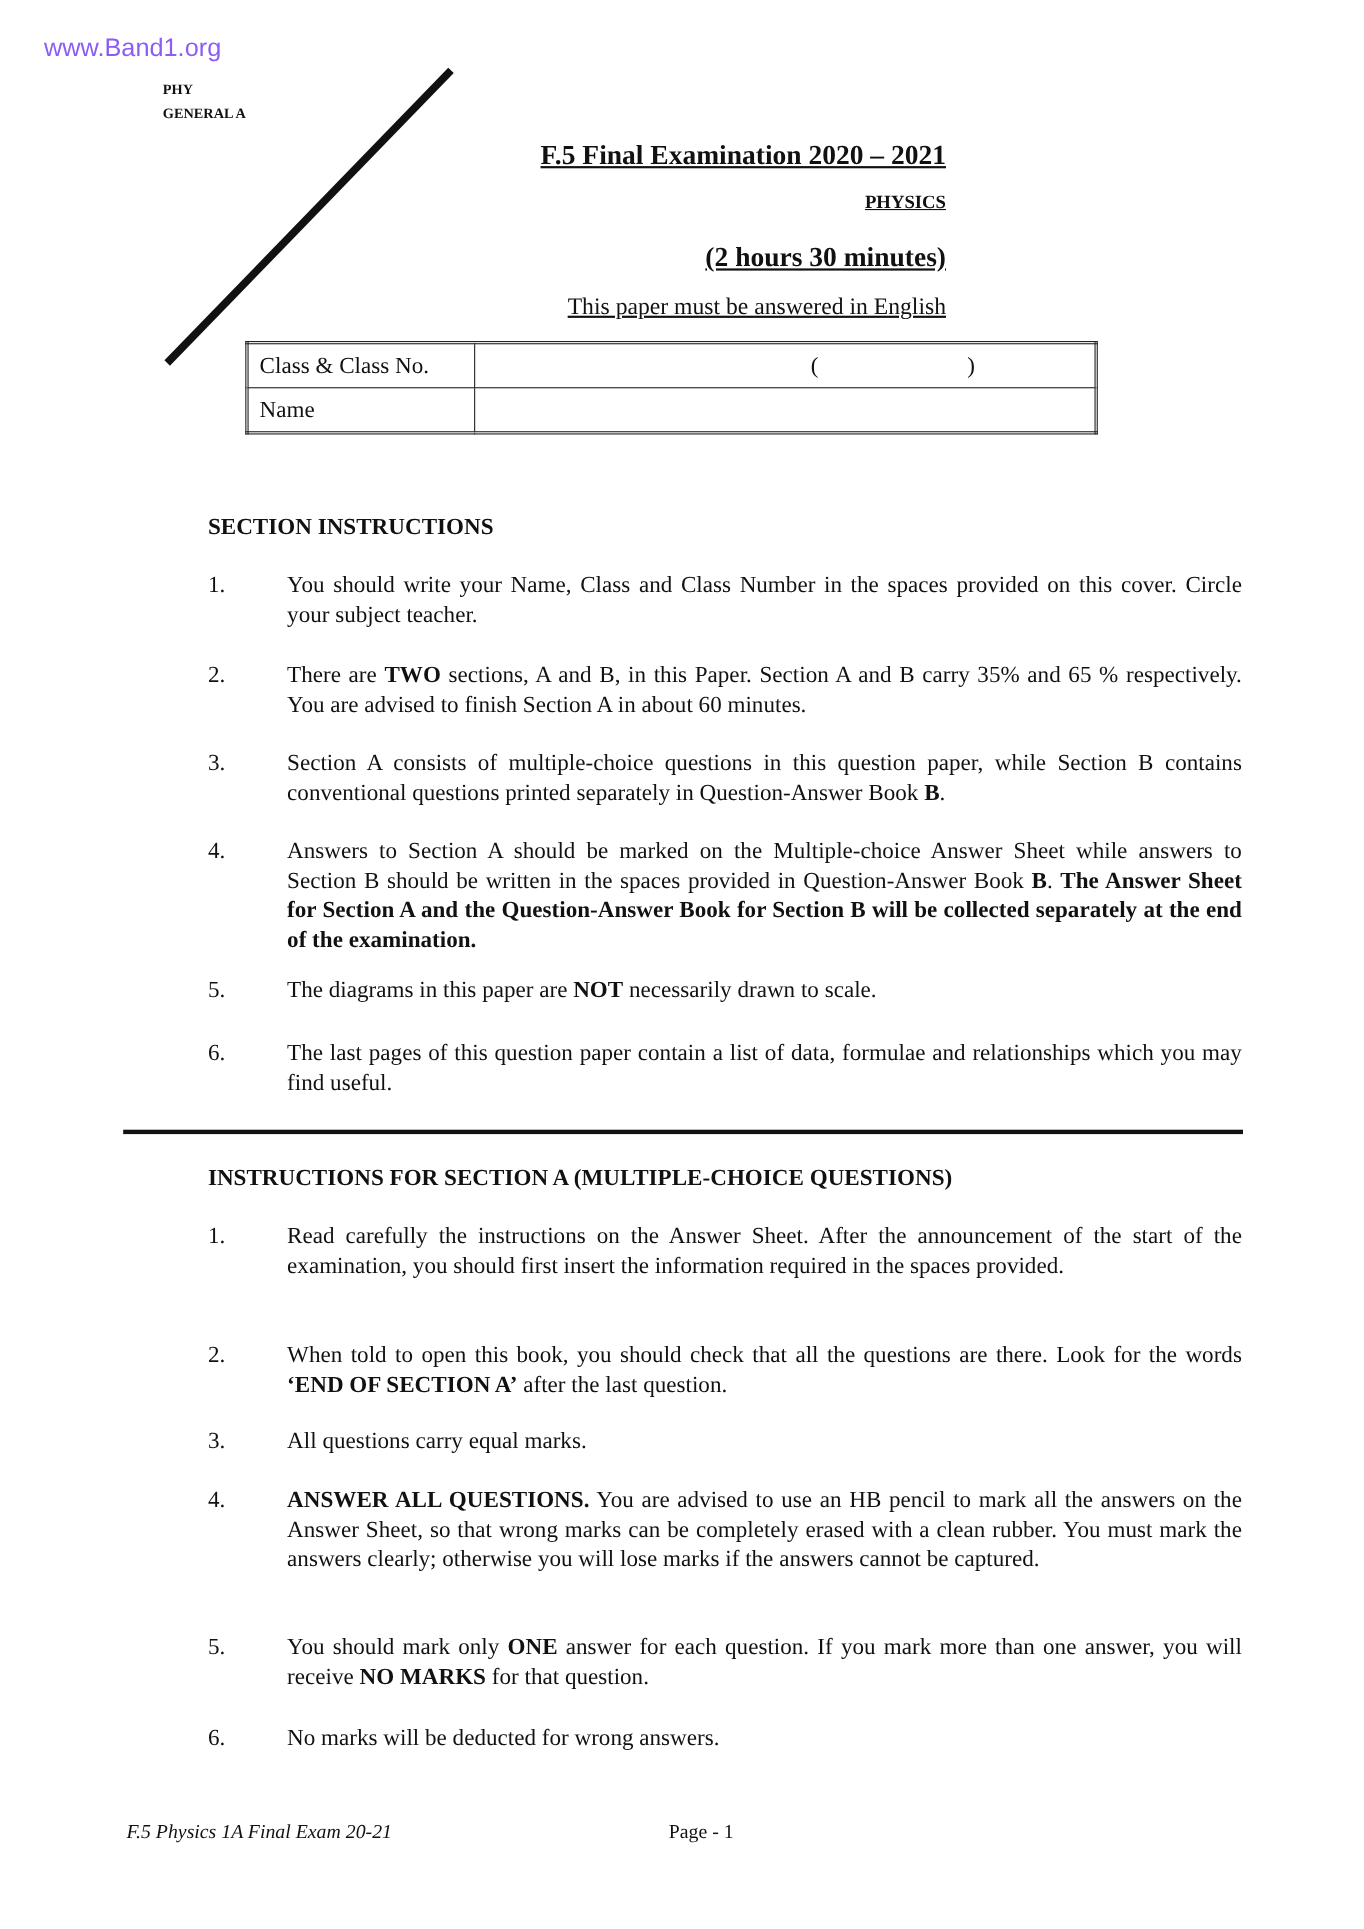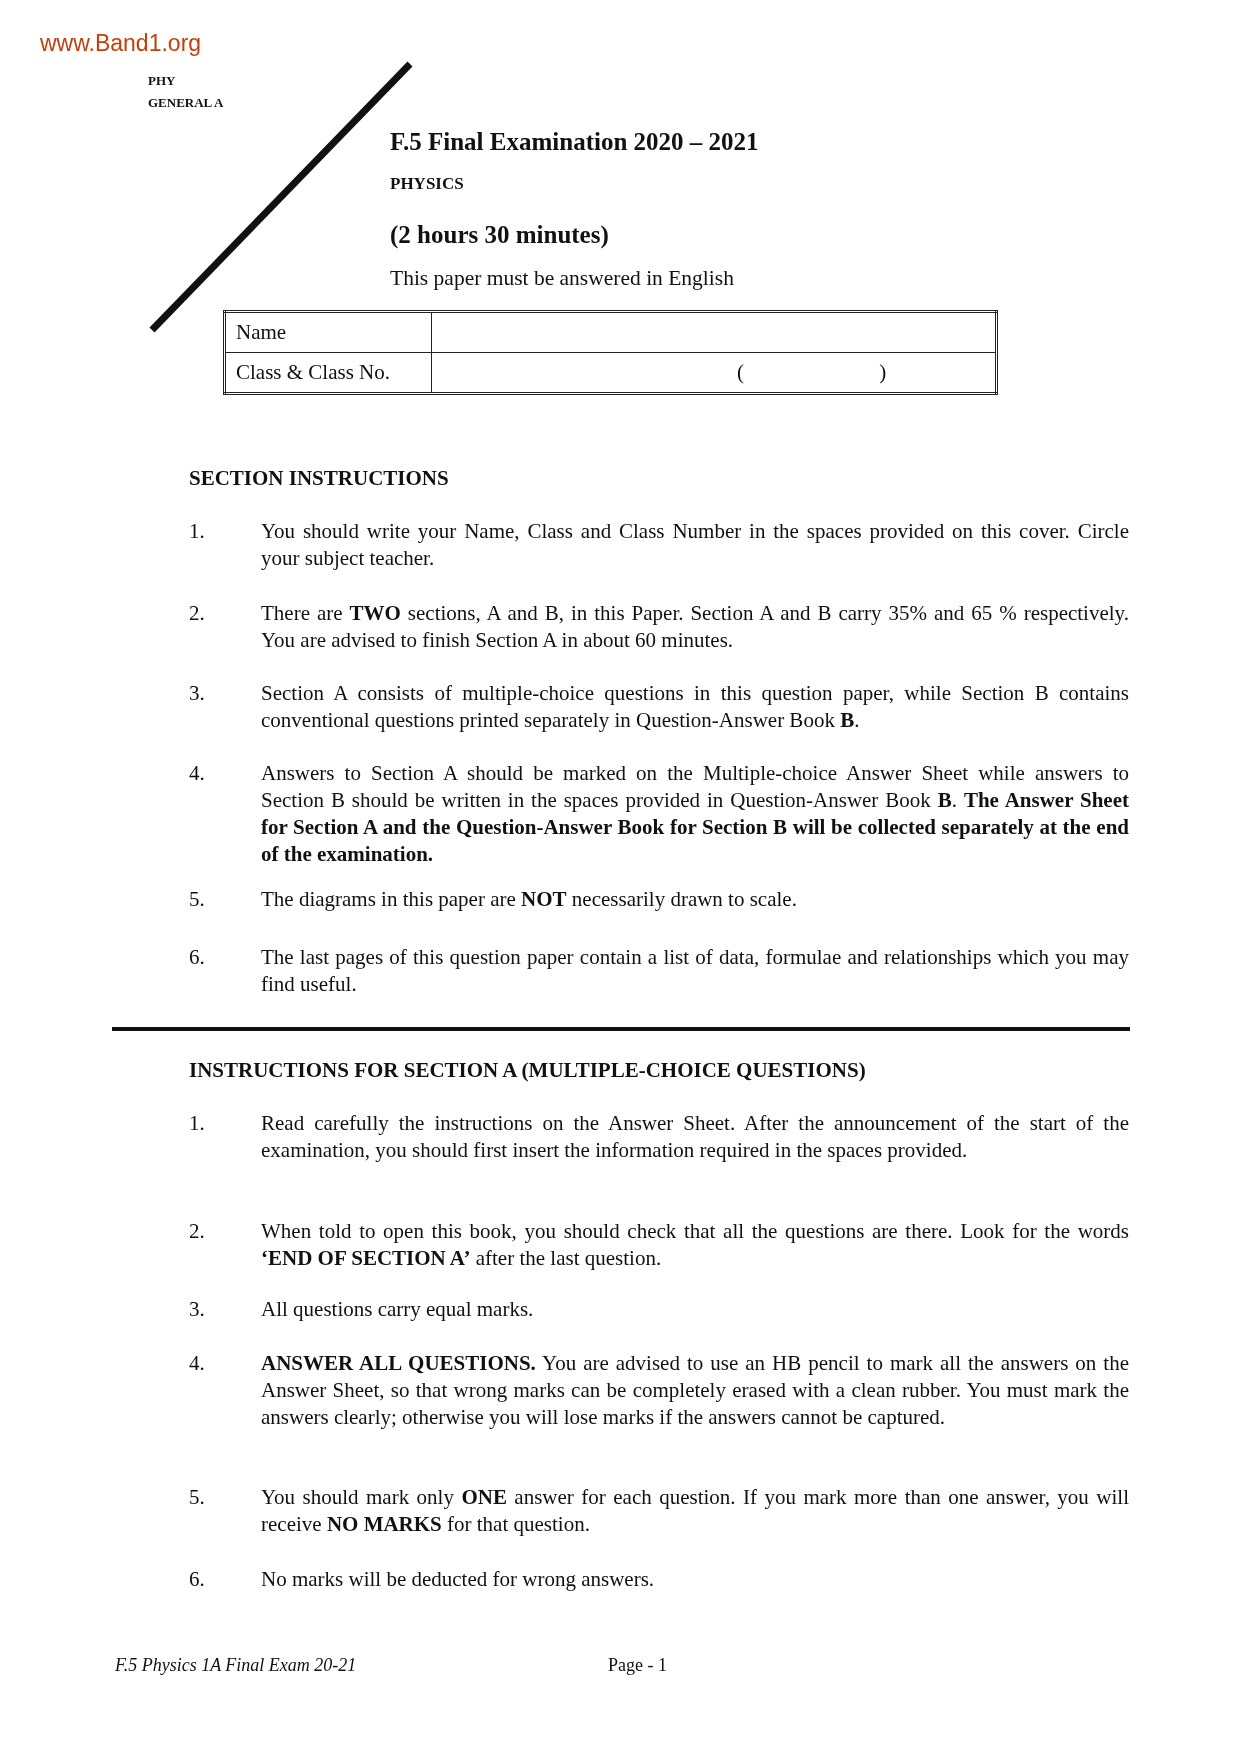--- a/index.html
+++ b/index.html
@@ -1,22 +1,22 @@
 <!DOCTYPE html>
 <html><head>
 <meta charset="utf-8">
 <style>
   html, body { margin: 0; padding: 0; background: #ffffff; }
   body { width: 1240px; height: 1754px; position: relative; overflow: hidden;
          font-family: "Liberation Serif", "DejaVu Serif", serif; color: #111; }
   .watermark { position: absolute; left: 40px; top: 30px; font-family: "Liberation Sans", "DejaVu Sans", sans-serif;
-               font-size: 23px; color: #c2410c; }
+               font-size: 23px; color: #8b5cf6; }
   .corner { position: absolute; left: 148px; top: 70px; font-weight: bold; font-size: 13px; line-height: 22px; }
   .diag { position: absolute; left: 0; top: 0; }
-  .title { position: absolute; left: 0; width: 1240px; text-align: left; font-weight: bold; }
+  .title { position: absolute; left: 0; width: 1240px; text-align: right; font-weight: bold; text-decoration: underline; }
   .t1 { top: 128px; font-size: 25px; left: 390px; width: 470px; }
   .t2 { top: 174px; font-size: 17px; left: 390px; width: 470px; }
   .t3 { top: 221px; font-size: 25px; left: 390px; width: 470px; }
   .t4 { top: 266px; font-size: 21.5px; font-weight: normal; left: 390px; width: 470px; }
   .infotable { position: absolute; left: 223px; top: 310px; width: 775px; border: 3px double #222;
                border-collapse: collapse; }
   .infotable td { border: 1.5px solid #222; height: 39px; font-size: 21px; padding: 0 10px; vertical-align: middle; }
   .infotable td.lbl { width: 185px; }
   .paren { display: inline-block; }
   .heading { position: absolute; left: 189px; font-weight: bold; font-size: 21px; }
@@ -46,29 +46,29 @@
 </svg>
 
 <div class="title t1">F.5 Final Examination 2020 – 2021</div>
 <div class="title t2">PHYSICS</div>
 <div class="title t3">(2 hours 30 minutes)</div>
 <div class="title t4">This paper must be answered in English</div>
 
 <table class="infotable">
   <tbody>
       <tr>
-    <td class="lbl">Name</td>
-    <td></td>
-  </tr>
-  <tr>
     <td class="lbl">Class &amp; Class No.</td>
     <td>
       <span class="paren" style="margin-left:295px">(</span>
       <span class="paren" style="margin-left:130px">)</span>
     </td>
+  </tr>
+  <tr>
+    <td class="lbl">Name</td>
+    <td></td>
   </tr>
 </tbody>
   </table>
 
 <div class="heading h1">SECTION INSTRUCTIONS</div>
 <div id="gen-list">
     <div class="item" style="top: 518px;">
       <span class="num">1.</span>
       <div class="txt"><span>You should write your Name, Class and Class Number in the spaces provided on this cover.  Circle your subject teacher.</span></div>
     </div>

